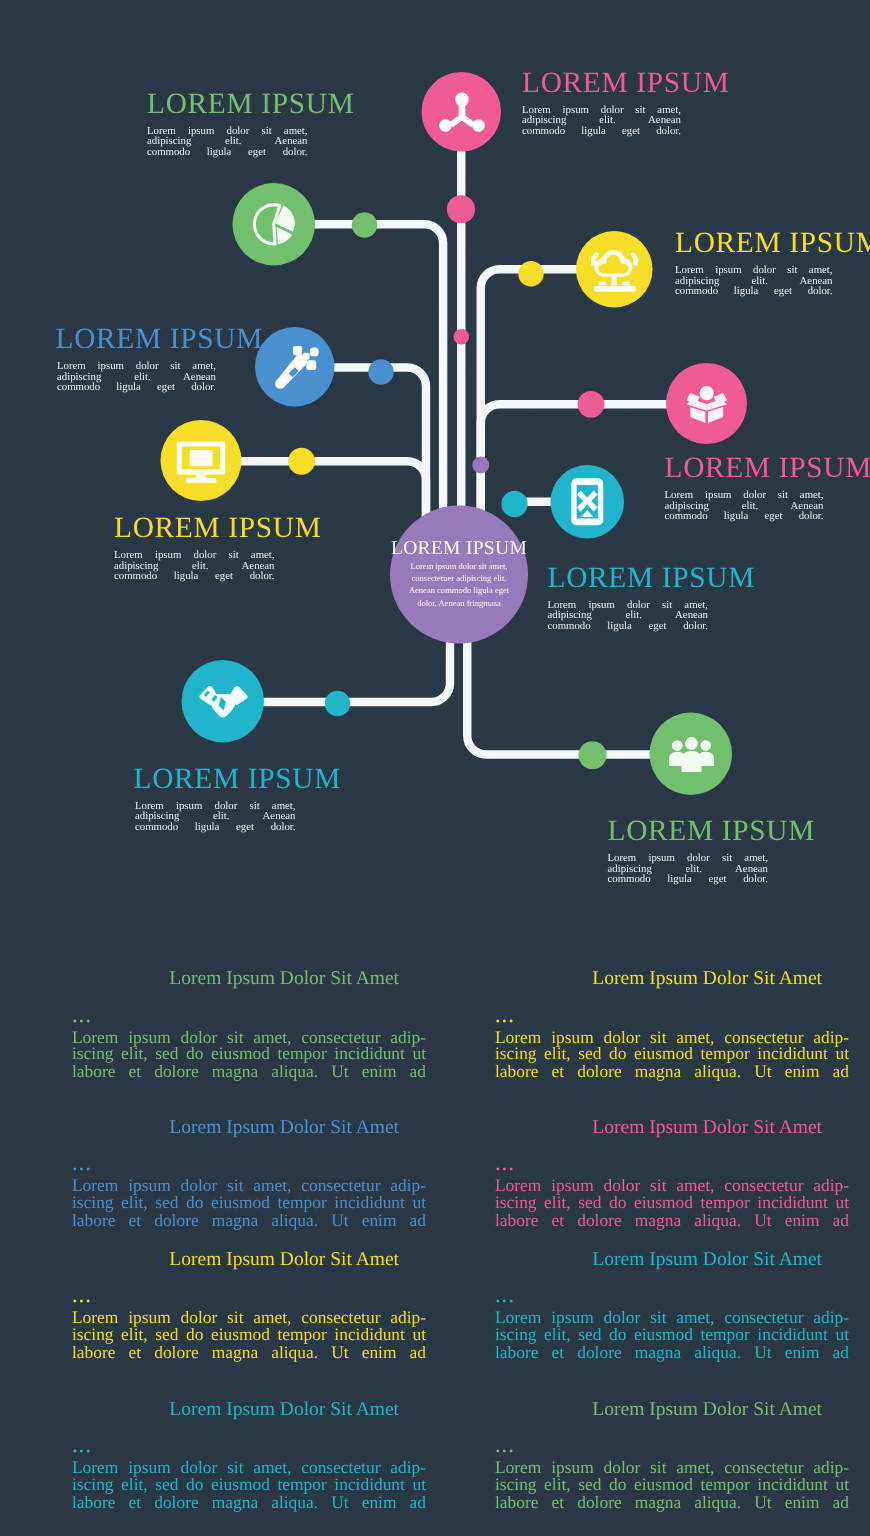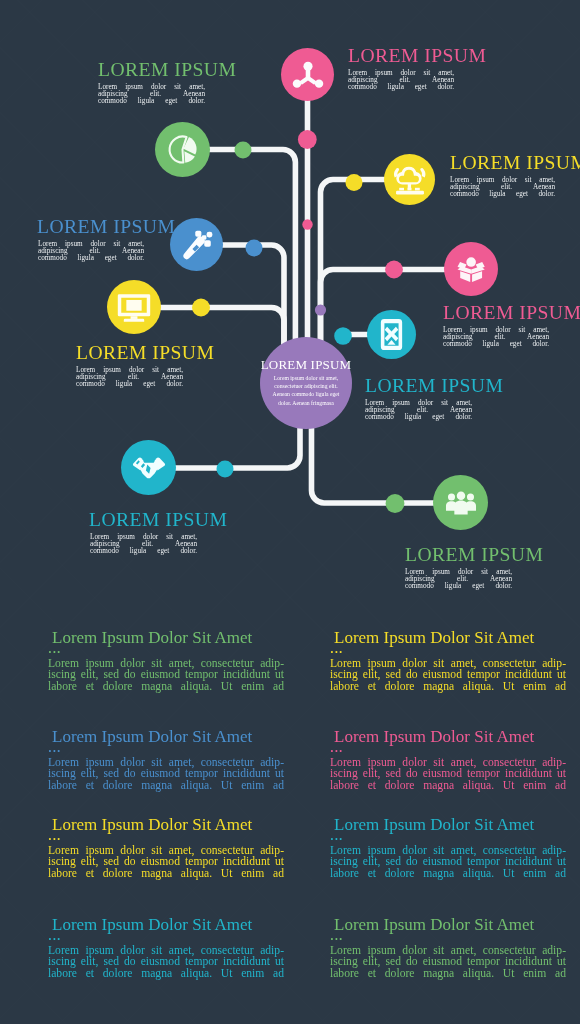--- a/index.html
+++ b/index.html
@@ -19,21 +19,21 @@
   .ttl{position:absolute;font-size:19.6px;letter-spacing:.45px;white-space:nowrap;line-height:19px;}
   .bdy{position:absolute;font-size:7.2px;color:#eef1f3;line-height:6.85px;text-align:justify;white-space:pre-line;text-align-last:justify;word-spacing:-0.3px;}
   .hub{position:absolute;border-radius:50%;background:#9879bb;display:flex;flex-direction:column;
        align-items:center;justify-content:center;}
   .hub .htitle{font-size:13.0px;color:#fff;letter-spacing:.2px;white-space:nowrap;line-height:11px;
                position:absolute;top:22px;left:0;width:100%;text-align:center;}
   .hub .hbody{font-size:5.7px;color:#fff;text-align:center;line-height:8.2px;white-space:pre-line;
               position:absolute;top:37px;left:0;width:100%;}
   .grid{position:absolute;left:0;top:612px;width:580px;height:412px;}
   .cell{position:absolute;}
-  .cell h4{margin:4px;font-size:17px;font-weight:normal;letter-spacing:0px;line-height:13px;padding-top:3px;}
+  .cell h4{margin:18px;font-size:13px;font-weight:normal;letter-spacing:0px;line-height:13px;padding-top:3px;text-align:right;}
   .cell .dots{font-size:8px;letter-spacing:1.6px;margin:0;line-height:9px;padding-left:.5px;}
   .cell p{margin:0;font-size:11.6px;line-height:11.4px;padding-top:1px;text-align:justify;text-align-last:justify;white-space:pre-line;}
 </style>
 </head>
 <body>
 
 <div id="stage">
   <div id="watermark"></div>
   <div class="diagram">
     <svg class="links" viewBox="0 0 580 612">

